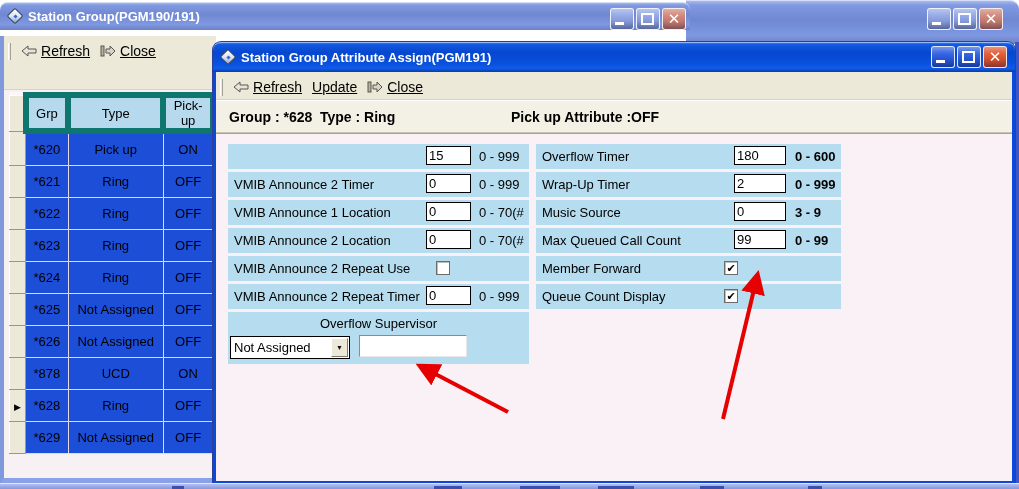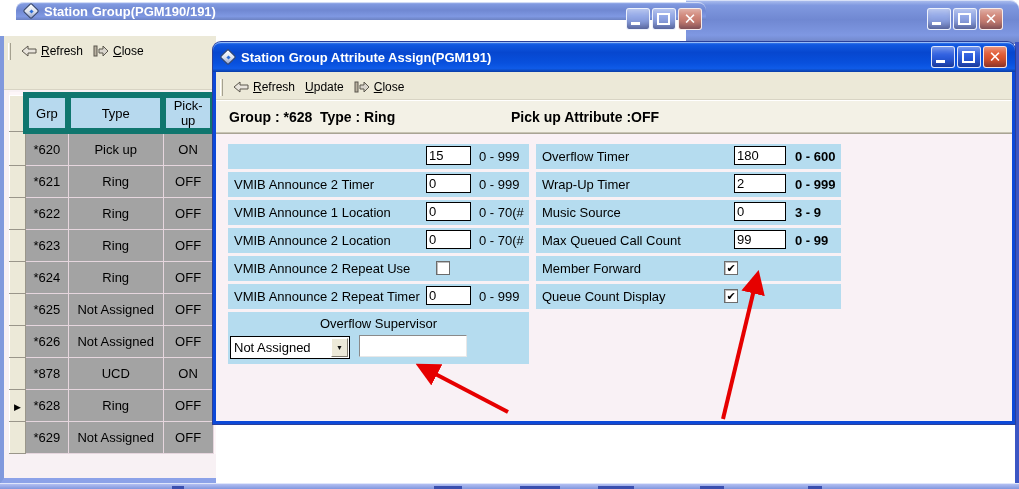--- a/index.html
+++ b/index.html
@@ -24,44 +24,44 @@
   .wb.act-blue  { background:#2a5ce0; }
   .wb.act-red   { background:#e0552e; }
   .wb.in-blue   { background:#8fa5e6; }
   .wb.in-red    { background:#cf8274; }
   .g-min { position:absolute; left:4px; bottom:4px; width:9px; height:3px; background:#fff; }
   .g-max { position:absolute; left:4px; top:4px; width:13px; height:12px; border:2px solid #fff; }
   .g-x   { position:absolute; inset:0; color:#fff; font-weight:bold; font-size:15px; line-height:20px; text-align:center; font-family:"DejaVu Sans",sans-serif; }
   
   .toolrow { display:flex; align-items:center; height:24px; }
   .gripper { width:3px; height:17px; border-left:1px solid #fff; border-right:1px solid #a5a190; margin:0 7px 0 4px; }
-  .tbtn { display:inline-flex; align-items:center; gap:4px; padding:2px 7px 2px 3px; font-size:12px; cursor:default; }
+  .tbtn { display:inline-flex; align-items:center; gap:4px; padding:2px 7px 2px 3px; font-size:14px; cursor:default;text-decoration:underline; }
   .tlabel::first-letter { text-decoration:underline; }
   
   #bgwin { position:absolute; left:0; top:2px; width:690px; height:482px; z-index:1; }
-  #bg-title { left:0; top:0; width:690px; height:18px; border-radius:8px 8px 0 0; box-shadow:inset 0 1px 0 rgba(255,255,255,.5);margin-left:16px; }
+  #bg-title { left:0; top:0; width:690px; height:28px; border-radius:8px 8px 0 0; box-shadow:inset 0 1px 0 rgba(255,255,255,.5); }
   #bg-title .tbtns { right:4px; top:6px; }
   #bg-body { position:absolute; left:0; top:34px; width:216px; bottom:0; background:#f8f1f4;
              border-left:4px solid #8099dd; border-bottom:6px solid #8ca2e8; }
   #bg-toolband { position:absolute; left:0; right:0; top:0; height:54px; background:#ece9d8; border-bottom:1px solid #d8d4c4; padding-top:3px; }
   #sg-table { position:absolute; left:5px; top:56px; border-collapse:collapse; font-size:13px; background:#fdf6f8; }
   #sg-table th { background:#b7d9ee; border:6px solid #0f766e; font-weight:normal; height:17px; padding:0 3px; }
-  #sg-table td { background:#a3a3a3; border:1px solid #e6d6de; text-align:center; height:22px; padding:8px 3px; }
+  #sg-table td { background:#1d4ed8; border:1px solid #e6d6de; text-align:center; height:22px; padding:8px 3px; }
   #sg-table .sel { background:#ece9d8; border:1px solid #fff; border-right:1px solid #9a968a; border-bottom:1px solid #9a968a; width:16px; min-width:16px; padding:0; }
   #sg-table col.c-grp  { width:43px; }
   #sg-table col.c-type { width:96px; }
   #sg-table col.c-pick { width:50px; }
   .rowmark { font-size:9px; line-height:9px; }
   
   #win3 { position:absolute; left:686px; top:0; width:333px; height:44px; border-radius:0 9px 0 0; z-index:0;
           box-shadow:inset 0 1px 0 rgba(255,255,255,.5); }
   #win3 .tbtns { right:16px; top:8px; }
   #right-strip { position:absolute; right:0; top:42px; width:4px; bottom:5px; background:#3c56c4; z-index:2; }
   
-  #fgwin { position:absolute; left:213px; top:42px; width:802px; height:382px; z-index:3;
+  #fgwin { position:absolute; left:213px; top:42px; width:802px; height:442px; z-index:3;
            background:#0d49d8; border-radius:8px 8px 0 0; box-shadow:0 0 0 1px #2a3f9a; }
   #fg-title { left:0; right:0; top:0; height:30px; border-radius:8px 8px 0 0; box-shadow:inset 0 1px 0 rgba(255,255,255,.45); }
   #fg-title .tbtns { right:8px; top:4px; }
   #fg-toolbar { position:absolute; left:3px; right:3px; top:30px; height:28px; background:#ece9d8; padding-top:3px; border-bottom:1px solid #d8d4c4; }
   #fg-infobar { position:absolute; left:3px; right:3px; top:58px; height:33px; background:#f3f1e6;
                 border-top:1px solid #fff; border-bottom:1px solid #c8c4b4; font-weight:bold; font-size:14px; }
   #fg-infobar .pre { white-space:pre; position:absolute; top:8px; }
   #info-group  { left:13px; }
   #info-pickup { left:295px; }
   #fg-client { position:absolute; left:3px; right:3px; top:91px; bottom:3px; background:#f9f1f5; border-top:1px solid #a8a494; }

